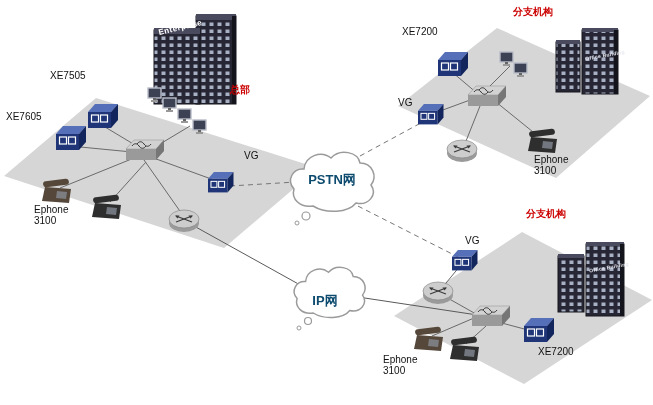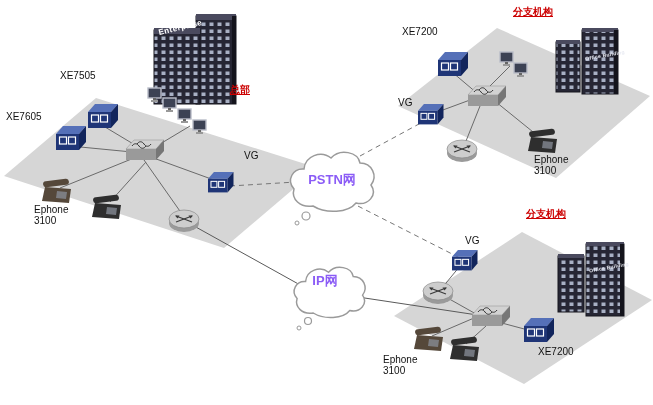--- a/index.html
+++ b/index.html
@@ -5,23 +5,23 @@
   html,body{margin:0;padding:0;background:#fff;}
   #stage{
     position:relative;width:653px;height:405px;overflow:hidden;
     font-family:"Liberation Sans", sans-serif;background:#fff;
   }
   #stage svg{position:absolute;left:0;top:0;}
   .lbl{
     position:absolute;font-size:10px;line-height:11px;color:#111;
     white-space:pre-line;z-index:5;
   }
-  .lbl.red{color:#cc0000;font-weight:bold;text-decoration:underline;}
+  .lbl.red{color:#cc0000;font-weight:bold;}
   .lbl.cloud{
-    transform:translate(-50%,-50%);font-weight:bold;font-size:13px;color:#8b5cf6;
+    transform:translate(-50%,-50%);font-weight:bold;font-size:13px;color:#0c4a6e;
     white-space:nowrap;
   }
   .lbl.bldg{color:#fff;font-weight:bold;font-size:8px;transform:rotate(-13deg);letter-spacing:.5px;}
   .lbl.bldg-sm{color:#e8eaf2;font-weight:bold;font-size:5px;transform:rotate(-10deg);letter-spacing:.3px;}
   .phone{color:#2e2e2e;}
   .phone-brown{color:#55483a;}
 </style>
 </head>
 <body>
 
@@ -171,29 +171,29 @@
   <g>
     <use href="#dev-box" transform="translate(452,250) scale(0.85)"></use>
     <use href="#router-puck" transform="translate(422,282)"></use>
     <use href="#switch-box" transform="translate(472,306)"></use>
     <use href="#dev-box" transform="translate(524,318)"></use>
     <use href="#phone-shape" class="phone phone-brown" transform="translate(414,324)"></use>
     <use href="#phone-shape" class="phone" transform="translate(450,334)"></use>
   </g>
 </svg>
 
-<div class="lbl" style="left:60px;top:70px">XE7505</div>
+<div class="lbl" style="left:50px;top:70px">XE7505</div>
 <div class="lbl" style="left:6px;top:111px">XE7605</div>
 <div class="lbl red" style="left:230px;top:84px">总部</div>
 <div class="lbl" style="left:244px;top:150px">VG</div>
 <div class="lbl" style="left:34px;top:204px">Ephone
 3100</div>
 
 <div class="lbl cloud" style="left:332px;top:179px">PSTN网</div>
-<div class="lbl cloud" style="left:325px;top:280px">IP网</div>
+<div class="lbl cloud" style="left:325px;top:300px">IP网</div>
 
 <div class="lbl" style="left:402px;top:26px">XE7200</div>
 <div class="lbl red" style="left:513px;top:6px">分支机构</div>
 <div class="lbl" style="left:398px;top:97px">VG</div>
 <div class="lbl" style="left:534px;top:154px">Ephone
 3100</div>
 
 <div class="lbl red" style="left:526px;top:208px">分支机构</div>
 <div class="lbl" style="left:465px;top:235px">VG</div>
 <div class="lbl" style="left:538px;top:346px">XE7200</div>

